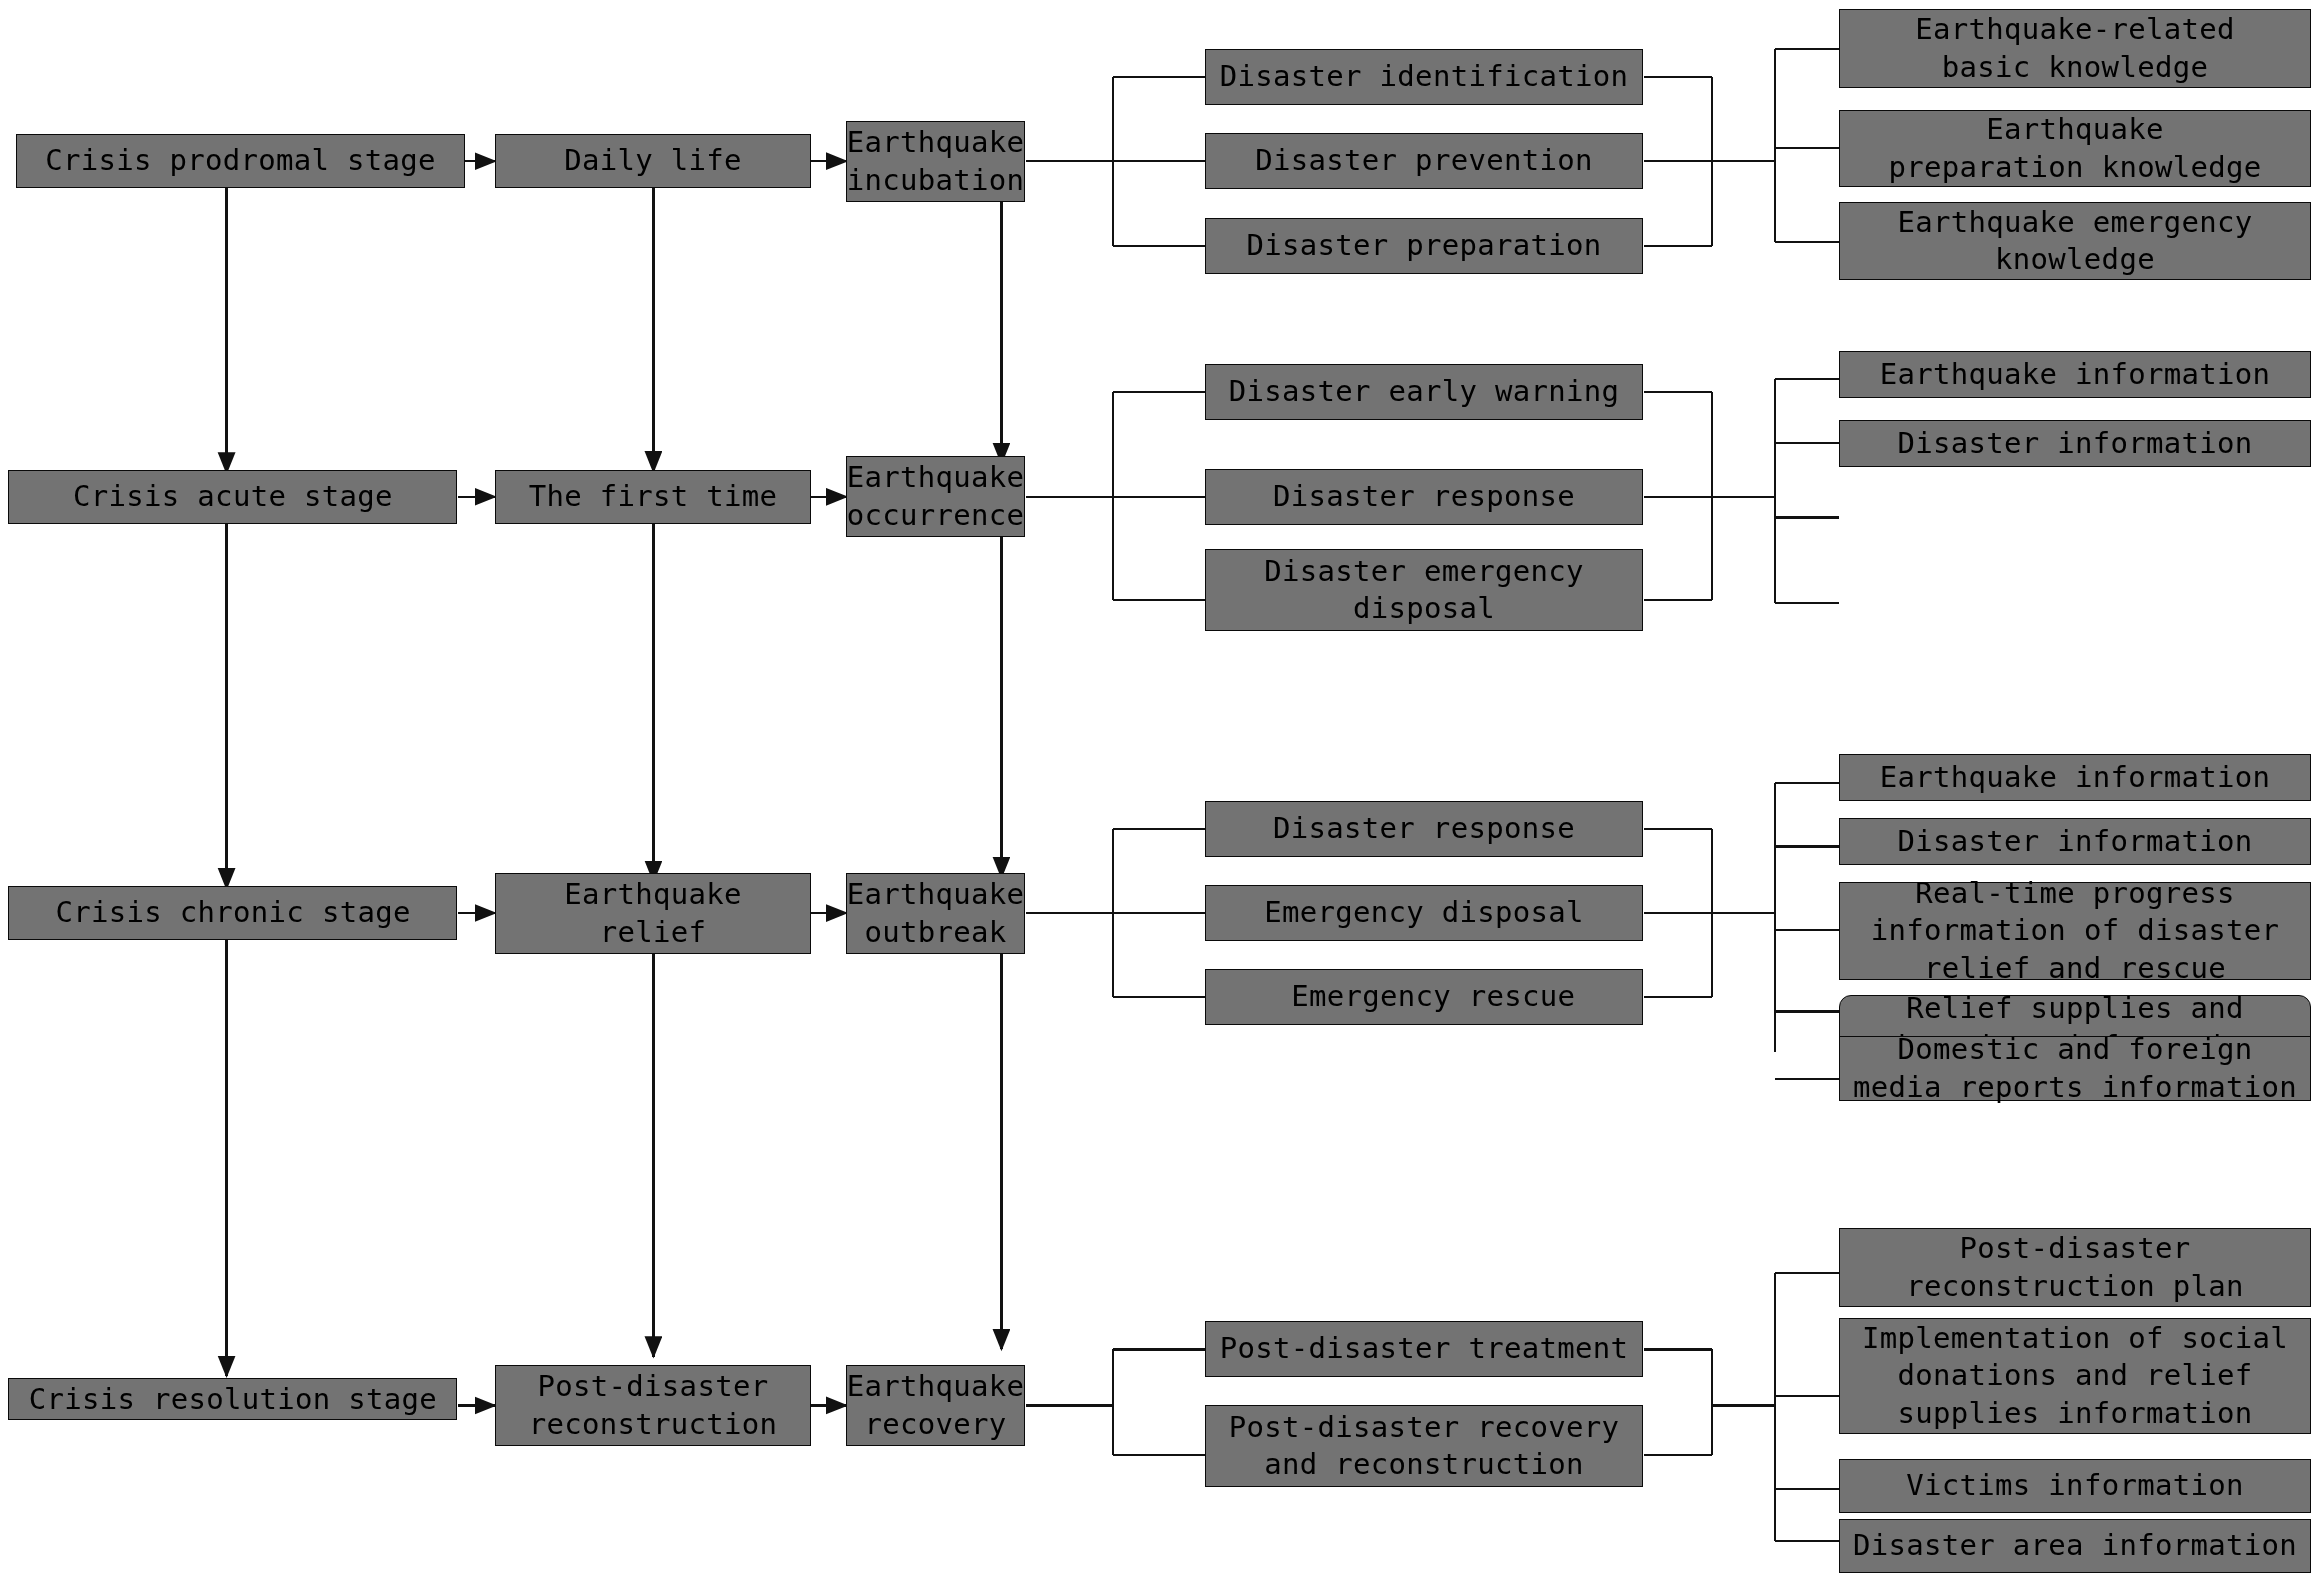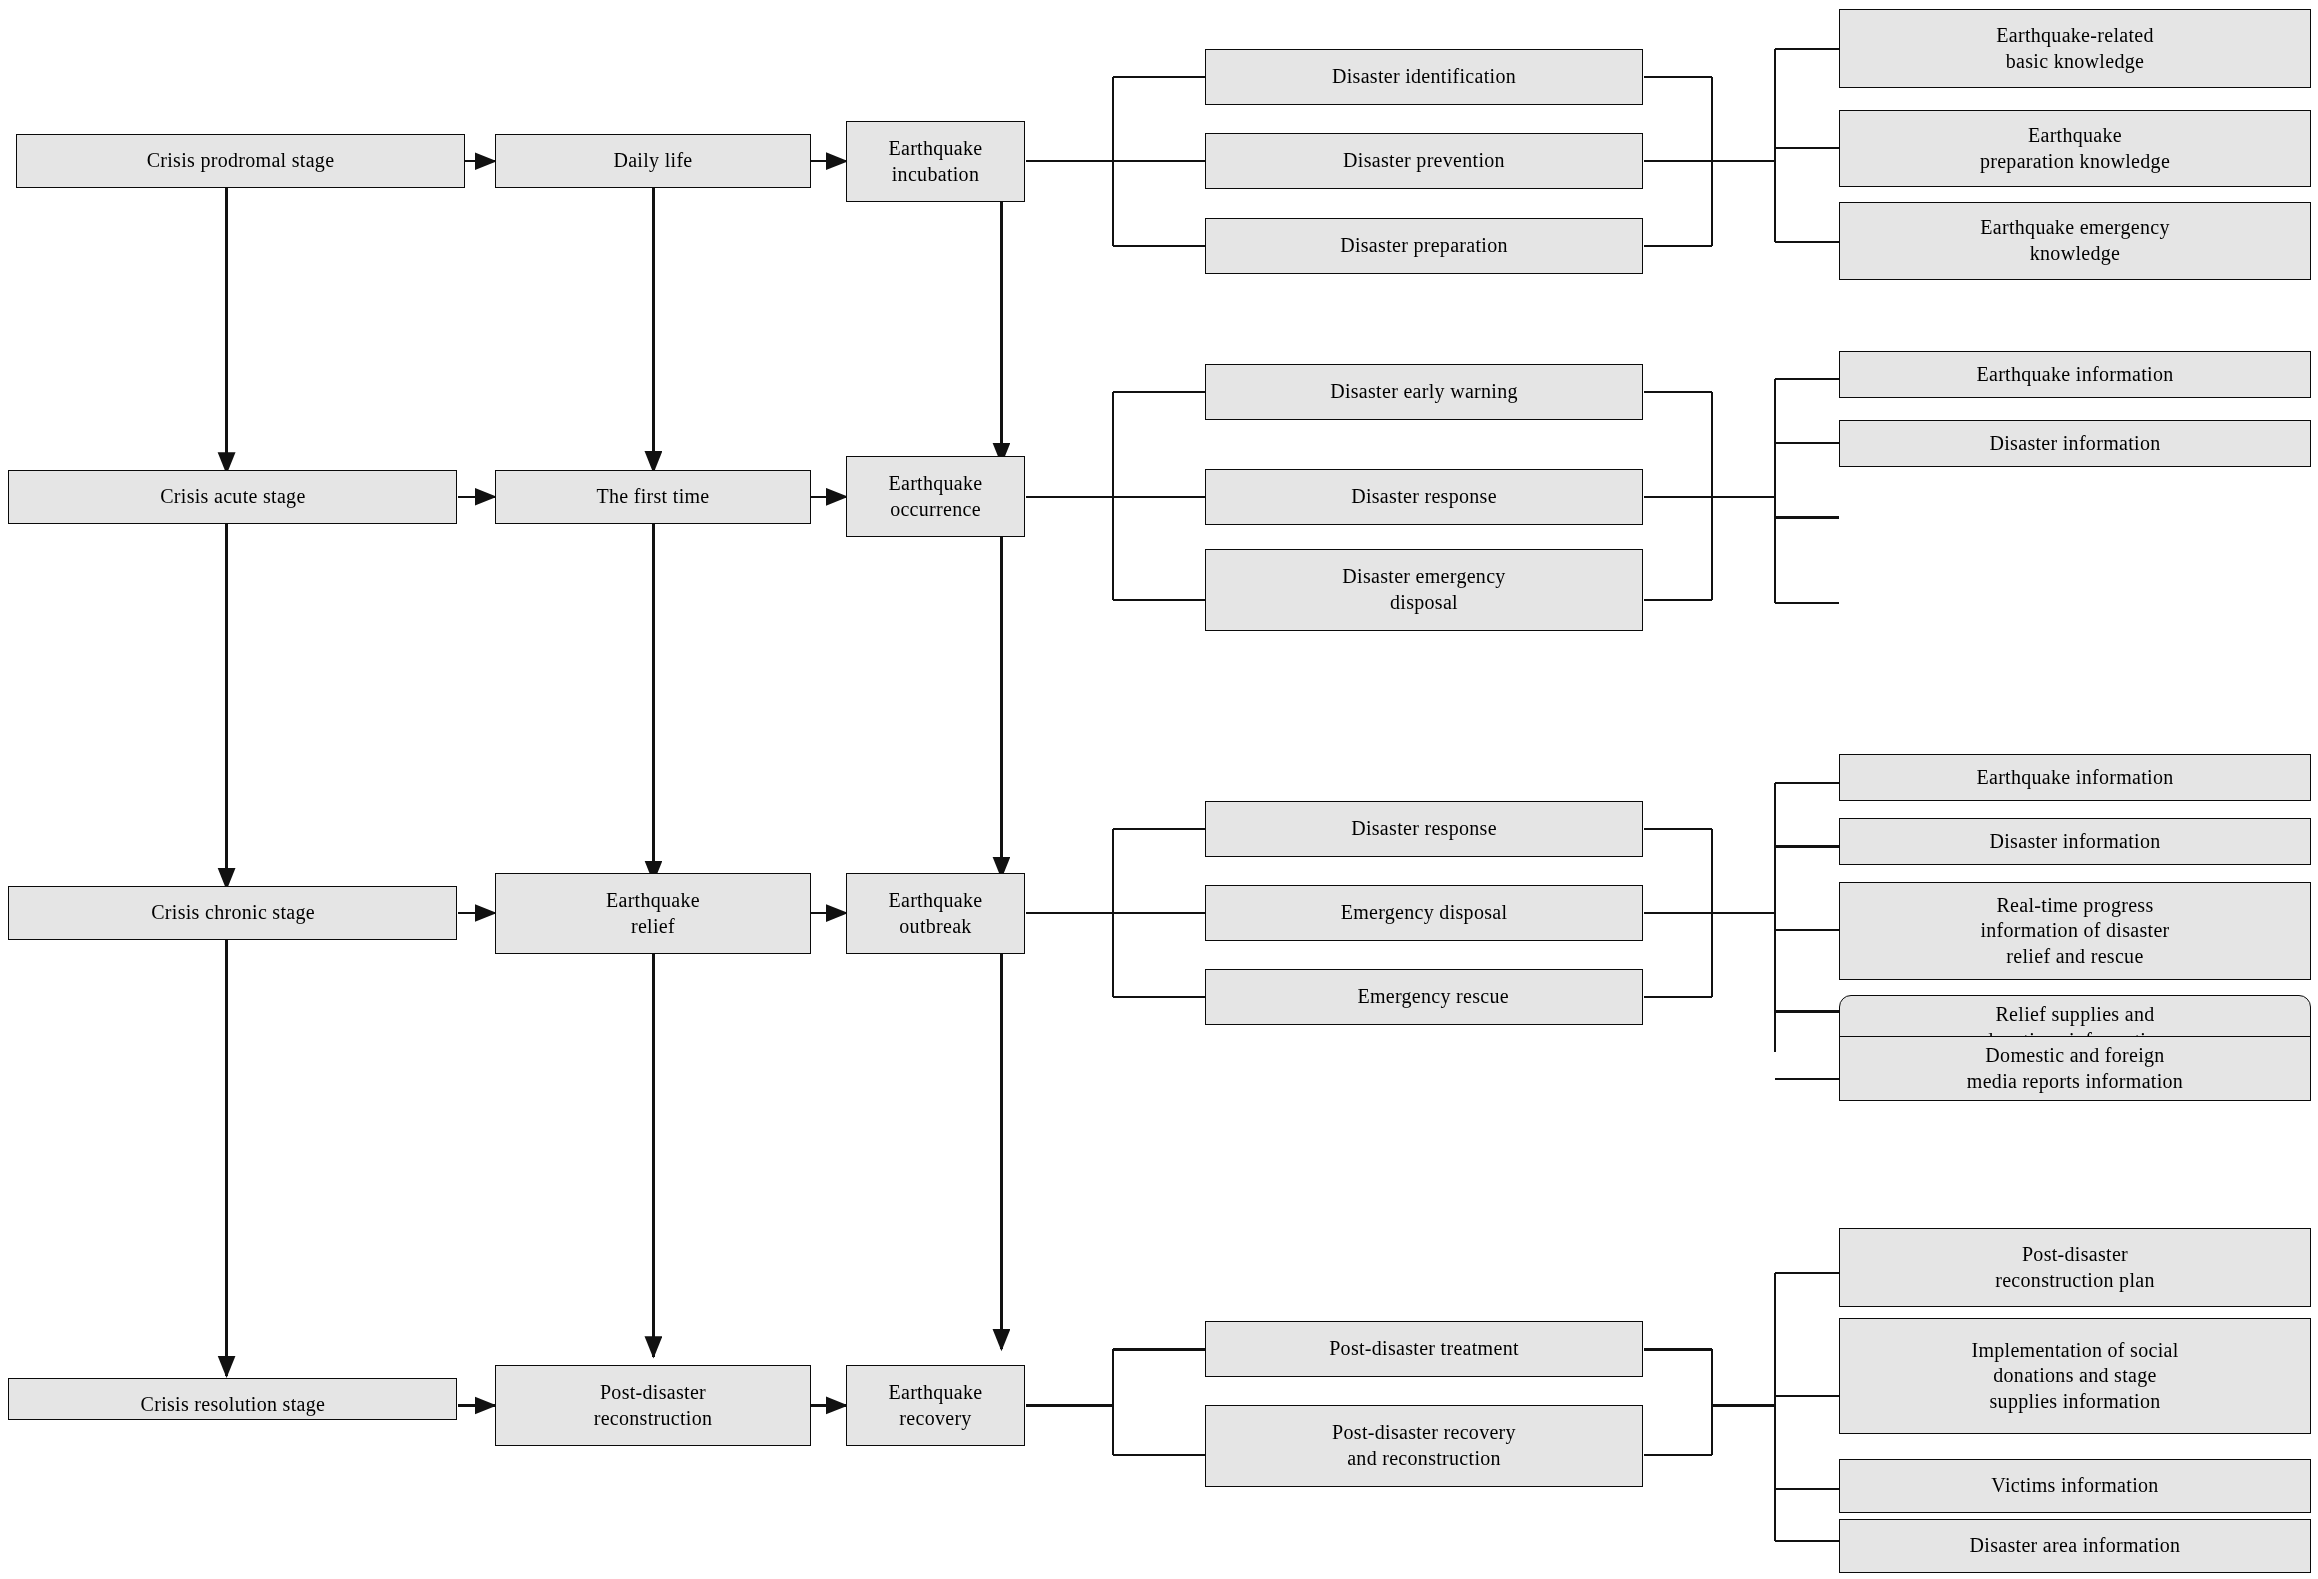--- a/index.html
+++ b/index.html
@@ -17,32 +17,31 @@
   #wires {
     position: absolute;
     left: 0; top: 0;
     width: 2319px; height: 1580px;
     pointer-events: none;
   }
   .node {
     position: absolute;
     box-sizing: border-box;
     border: 1.7px solid #0a0a0a;
-    background: #e5e5e5;
+    background: #737373;
     display: flex;
     align-items: center;
     justify-content: center;
     text-align: center;
     color: #000000;
-    font-size: 20px;
+    font-size: 29px;
     line-height: 1.28;
     letter-spacing: 0.3px;
     padding: 1.1px 5.6px;
     z-index: 3;
-    font-family: Liberation Serif, serif;
   }
   .node span { display: block; white-space: pre-line; }
 </style>
 </head>
 <body>
 
 <div id="stage">
 
   <svg id="wires" viewBox="0 0 4145 2824" xmlns="http://www.w3.org/2000/svg">
     <defs>
@@ -265,21 +264,21 @@
     <span>Domestic and foreign
 media reports information</span>
   </div>
 
   <div class="node" style="left:1839px; top:1228px; width:472px; height:79px;">
     <span>Post-disaster
 reconstruction plan</span>
   </div>
   <div class="node" style="left:1839px; top:1318px; width:472px; height:116px;">
     <span>Implementation of social
-donations and stage
+donations and relief
 supplies information</span>
   </div>
   <div class="node" style="left:1839px; top:1459px; width:472px; height:54px;">
     <span>Victims information</span>
   </div>
   <div class="node" style="left:1839px; top:1519px; width:472px; height:54px;">
     <span>Disaster area information</span>
   </div>
 
 </div>

